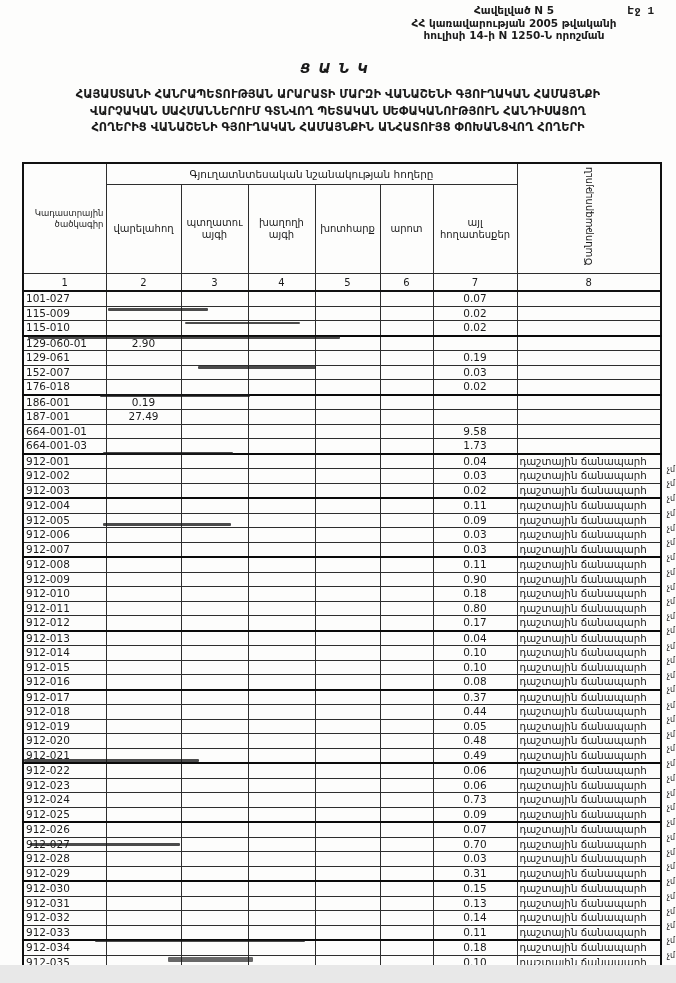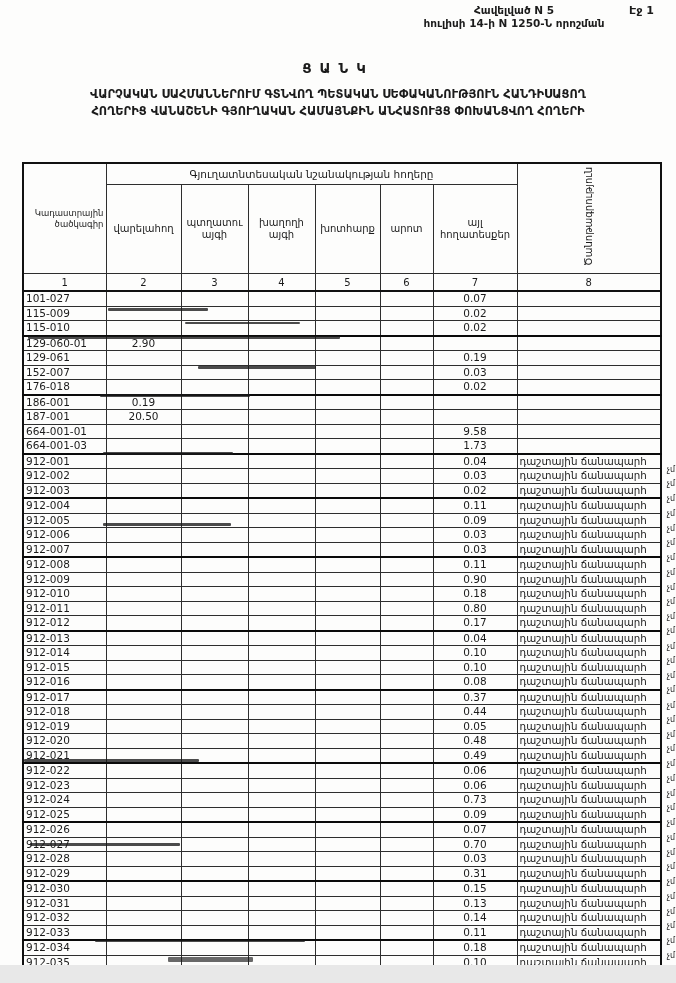--- a/index.html
+++ b/index.html
@@ -12,26 +12,26 @@
     color:#1b1b1b;
   }
   
   .hdr-block{
     position:absolute;top:4px;left:385px;width:258px;
     text-align:center;font-size:10.5px;font-weight:bold;line-height:12.5px;
     white-space:nowrap;
   }
   .page-num{
     position:absolute;top:4px;right:22px;
-    font-size:11px;font-weight:bold;
+    font-size:11px;font-weight:bold;font-family:Liberation Mono, monospace;
   }
   
   .doc-title{
     position:absolute;top:60px;left:0;width:100%;
-    text-align:center;font-size:13.5px;font-weight:bold;letter-spacing:8px;
+    text-align:center;font-size:13.5px;font-weight:bold;letter-spacing:8px;font-style:italic;
   }
   .doc-subtitle{
     position:absolute;top:86px;left:0;width:100%;
     text-align:center;font-size:11.4px;font-weight:bold;line-height:16.5px;
     white-space:nowrap;
   }
   
   table.main{
     position:absolute;left:22px;top:162px;
     width:638px;
@@ -85,27 +85,29 @@
   .a10{left:95px;top:940px;width:210px;height:2px;}
   .a11{left:168px;top:957px;width:85px;height:5px;opacity:.65;}
 </style>
 </head>
 <body>
 
 <div class="page">
 
   <div class="hdr-block">
     <div>Հավելված N 5</div>
+    <div>ՀՀ կառավարության 2005 թվականի</div>
     <div>հուլիսի 14-ի N 1250-Ն որոշման</div>
   </div>
   <div class="page-num">Էջ 1</div>
 
   <div class="doc-title">ՑԱՆԿ</div>
 
   <div class="doc-subtitle">
+    <div>ՀԱՅԱՍՏԱՆԻ ՀԱՆՐԱՊԵՏՈՒԹՅԱՆ ԱՐԱՐԱՏԻ ՄԱՐԶԻ ՎԱՆԱՇԵՆԻ ԳՅՈՒՂԱԿԱՆ  ՀԱՄԱՅՆՔԻ</div>
     <div>ՎԱՐՉԱԿԱՆ ՍԱՀՄԱՆՆԵՐՈՒՄ  ԳՏՆՎՈՂ  ՊԵՏԱԿԱՆ ՍԵՓԱԿԱՆՈՒԹՅՈՒՆ  ՀԱՆԴԻՍԱՑՈՂ</div>
     <div>ՀՈՂԵՐԻՑ ՎԱՆԱՇԵՆԻ ԳՅՈՒՂԱԿԱՆ ՀԱՄԱՅՆՔԻՆ ԱՆՀԱՏՈՒՅՑ ՓՈԽԱՆՑՎՈՂ  ՀՈՂԵՐԻ</div>
   </div>
 
   <table class="main">
     <colgroup>
       <col style="width:83px">
         <col style="width:75px">
         <col style="width:67px">
         <col style="width:67px">
@@ -215,21 +217,21 @@
           <td class="num">0.19</td>
           <td class="num"></td>
           <td class="num"></td>
           <td class="num"></td>
           <td class="num"></td>
           <td class="num"></td>
           <td class="note"></td>
         </tr>
         <tr>
           <td class="code">187-001</td>
-          <td class="num">20.50</td>
+          <td class="num">27.49</td>
           <td class="num"></td>
           <td class="num"></td>
           <td class="num"></td>
           <td class="num"></td>
           <td class="num"></td>
           <td class="note"></td>
         </tr>
         <tr>
           <td class="code">664-001-01</td>
           <td class="num"></td>

